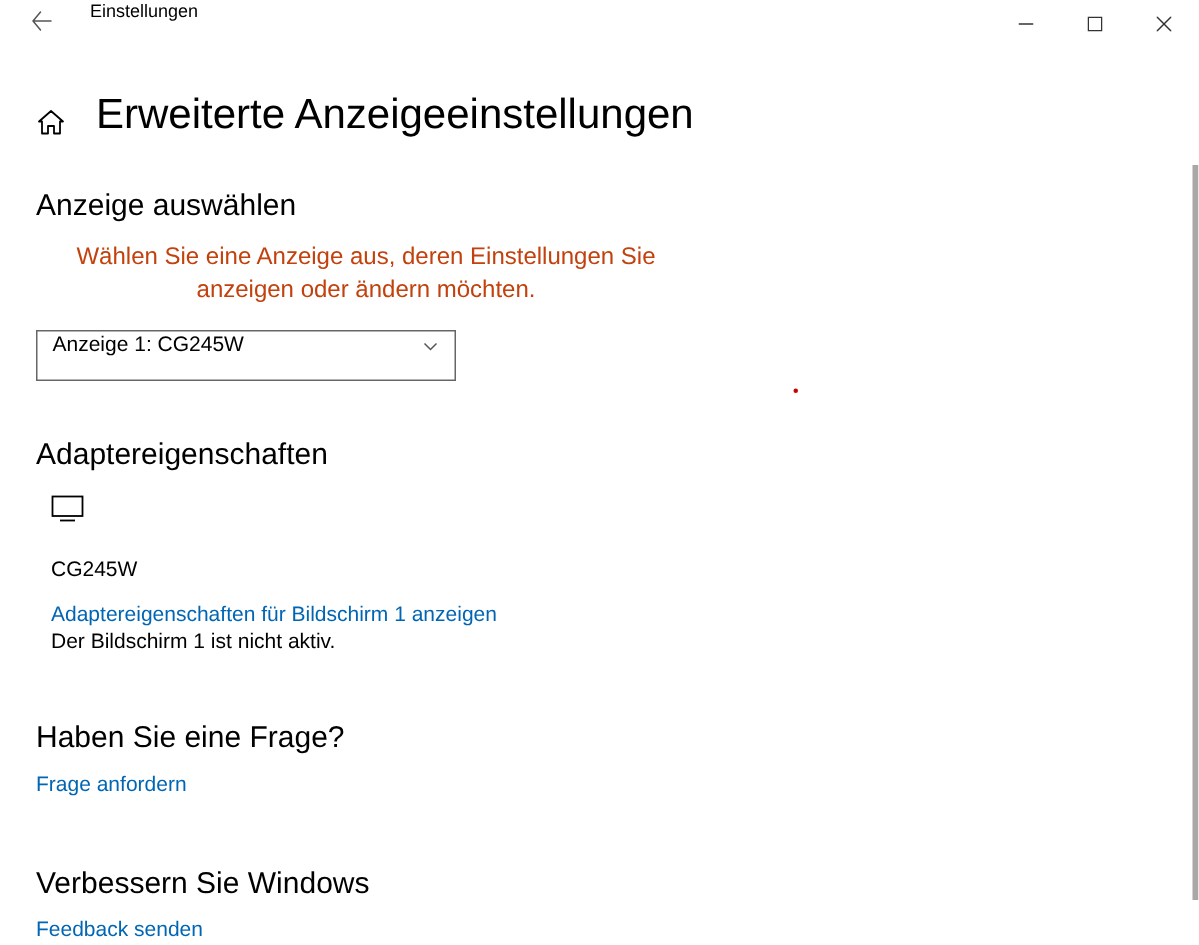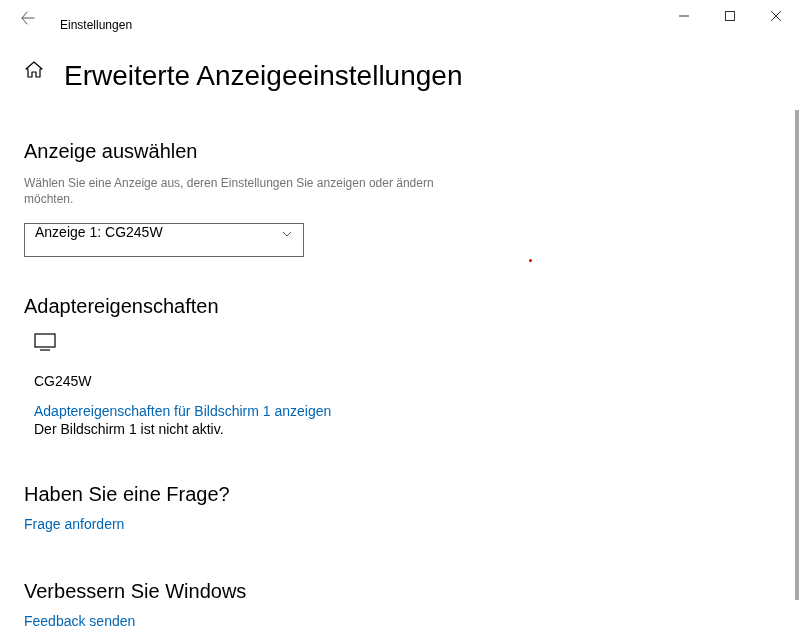--- a/index.html
+++ b/index.html
@@ -11,21 +11,21 @@
     body {
       width: 799px;
       height: 630px;
       background: #ffffff;
       color: #000000;
       overflow: hidden;
       position: relative;
     }
     .titlebar {
       display: flex;
-      align-items: flex-end;
+      align-items: flex-start;
       height: 32px;
       padding-left: 14px;
     }
     .back-btn {
       width: 28px;
       height: 28px;
       display: flex;
       align-items: center;
       justify-content: center;
       cursor: pointer;
@@ -45,44 +45,45 @@
       display: flex;
       align-items: center;
       justify-content: center;
       cursor: pointer;
     }
     .content {
       padding: 28px 24px 0 24px;
     }
     .header-row {
       display: flex;
-      align-items: flex-start;
+      align-items: flex-end;
       gap: 20px;
-      margin-bottom: 48px;
+      margin-bottom: 34px;
     }
     .home-icon {
       display: flex;
       align-items: center;
       justify-content: center;
     }
     .page-title {
       font-size: 28px;
       font-weight: 400;
     }
     .section-title {
       font-size: 20px;
       font-weight: 500;
       margin-bottom: 12px;
     }
     .section-description {
-      font-size: 12px;
-      color: #737373;
+      font-size: 16px;
+      color: #c2410c;
       max-width: 440px;
       line-height: 1.35;
       margin-bottom: 16px;
+      text-align: center;
     }
     .dropdown {
       width: 280px;
       height: 32px;
       border: 1px solid #666;
       display: flex;
       align-items: flex-end;
       padding: 16px 10px;
       cursor: pointer;
       justify-content: space-between;

